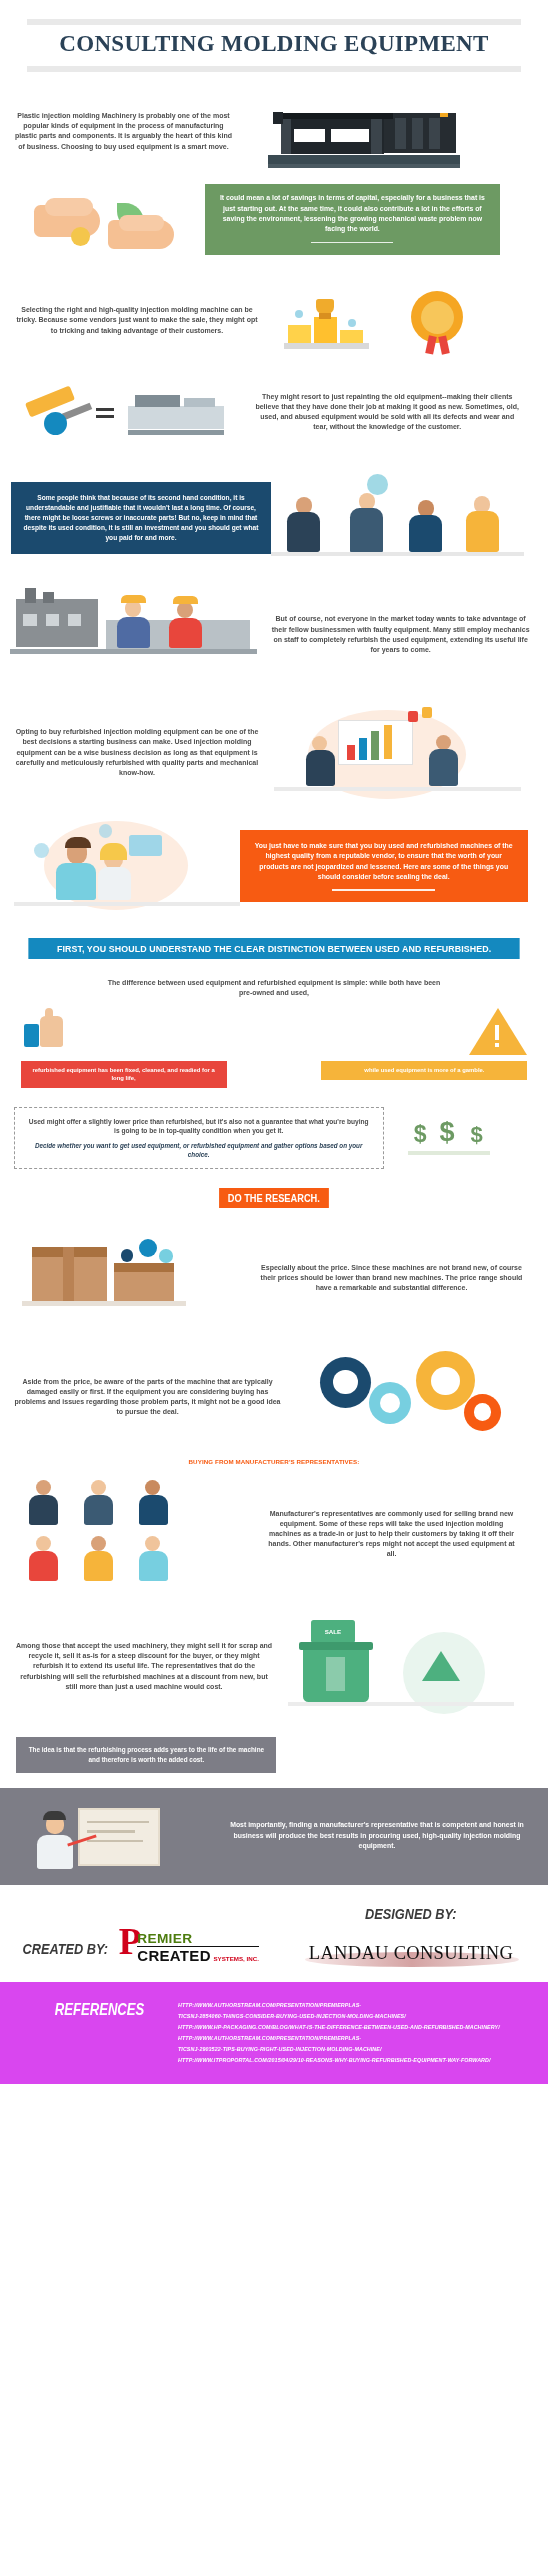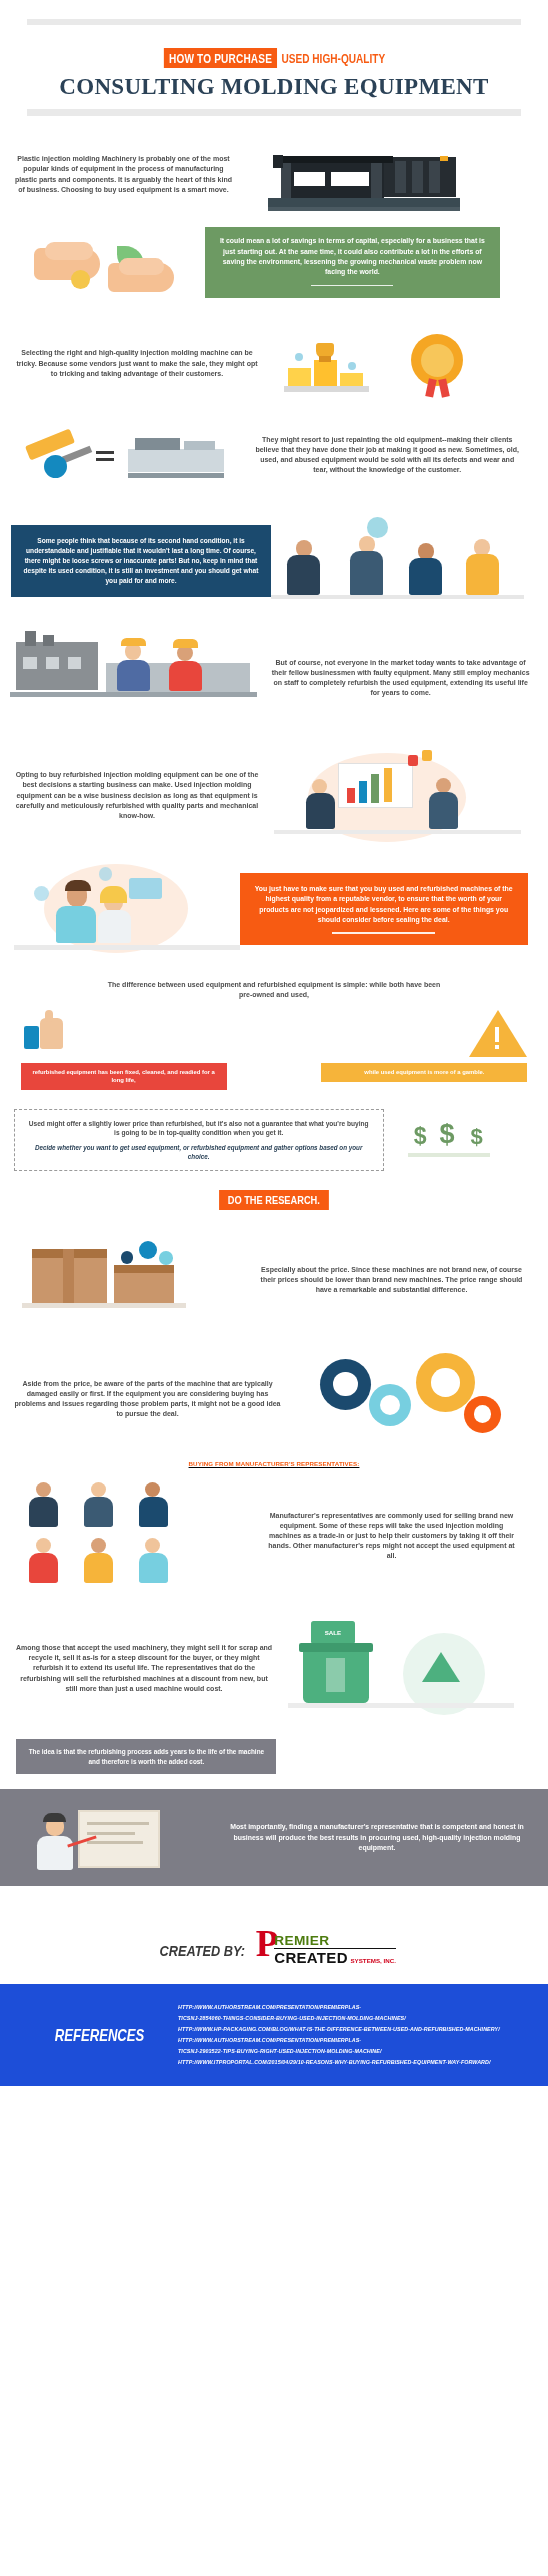--- a/index.html
+++ b/index.html
@@ -4,21 +4,21 @@
 <style>
   * { box-sizing: border-box; margin: 0; padding: 0; }
   html, body {
     width: 548px;
     background: #ffffff;
     font-family: "Liberation Sans", sans-serif;
   }
   body { width: 548px; overflow-x: hidden; }
 
   .page { width: 548px; position: relative; background: #fff; }
-  .center { text-align: center; text-decoration: underline; }
+  .center { text-align: center; }
 
   .para {
     font-family: "Liberation Sans", sans-serif;
     font-size: 7px;
     line-height: 1.45;
     color: #4d4d4d;
     text-align: center;
     font-weight: 600;
   }
 
@@ -173,22 +173,22 @@
 
   .credits { display: flex; padding: 20.6px 0 18px 0; }
   .credits > div { flex: 1; text-align: center; }
   .credit-label {
     font-family: "Liberation Sans Narrow","Liberation Sans",sans-serif;
     font-style: italic; font-weight: 700; font-size: 15px; color: #3a3a3a;
     transform: scaleX(.85); display: inline-block;
   }
 
   .refs {
-    background: #1d4ed8;
-    display: flex; align-items: center;
+    background: #d946ef;
+    display: flex; 
     padding: 18px 20.6px;
   }
   .refs-title {
     color: #fff; font-family: "Liberation Sans Narrow","Liberation Sans",sans-serif;
     font-style: italic; font-weight: 700; font-size: 16.4px;
     width: 185px; text-align: center; transform: scaleX(.8);
   }
   .refs-list { flex: 1; }
   .refs-list li {
     list-style: none; color: #fff; font-size: 5.8px; font-weight: 700;
@@ -230,24 +230,20 @@
   .sale-tag { position:absolute; background:#4db07f; color:#fff; font-size:6.2px; font-weight:700;
               display:flex; align-items:center; justify-content:center; }
 </style>
 </head>
 <body>
 
 <div class="page">
 
   <div class="header">
     <div class="rule"></div>
-    <div class="kicker-wrap">
-      <span class="kicker-orange">HOW TO PURCHASE</span>
-      <span class="kicker-plain">USED HIGH-QUALITY</span>
-    </div>
     <div class="main-title">CONSULTING MOLDING EQUIPMENT</div>
     <div class="rule"></div>
   </div>
 
   <div class="block two-col" style="padding:18px 0 6.9px 0;">
     <div class="col-txt" style="width:247px;">
       <p class="para">Plastic injection molding Machinery is probably one of the most popular kinds of equipment in the process of manufacturing plastic parts and components. It is arguably the heart of this kind of business. Choosing to buy used equipment is a smart move.</p>
     </div>
     <div class="ill machine" style="margin-left:13.7px;">
       <div class="barrel rect" style="left:120px;bottom:19px;width:75px;height:40px;background:#262c31;"></div>
@@ -393,20 +389,23 @@
       <div class="rect" style="left:86px;top:29px;width:27px;height:16.4px;background:#f6c84a;border-radius:11px 11px 0 0;"></div>
       <div class="torso" style="left:84px;top:53px;width:33px;height:33px;background:#eef2f4;"></div>
       <div class="rect" style="left:0;top:88px;width:226px;height:4.1px;background:#eaeaea;"></div>
     </div>
     <div class="orange-box" style="width:288px;">
       <span>You just have to make sure that you buy used and refurbished machines of the highest quality from a reputable vendor, to ensure that the worth of your products are not jeopardized and lessened. Here are some of the things you should consider before sealing the deal.</span>
       <div class="divider"></div>
     </div>
   </div>
 
+  <div style="padding:11px 0 9.6px 0;">
+    <div class="blue-banner">FIRST, YOU SHOULD UNDERSTAND THE CLEAR DISTINCTION BETWEEN USED AND REFURBISHED.</div>
+  </div>
 
   <div class="block" style="padding:9.6px 0 4.1px 0;">
     <p class="para" style="margin:0 103px;">The difference between used equipment and refurbished equipment is simple: while both have been pre-owned and used,</p>
   </div>
 
   <div class="block two-col" style="padding:4.1px 0 5.5px 0;align-items:flex-start;">
     <div class="ill" style="width:55px;height:48px;margin-left:18px;">
       <div class="rect" style="left:5.5px;top:18px;width:15px;height:23px;background:#1489bf;border-radius:2.1px;"></div>
       <div class="rect" style="left:22px;top:9.6px;width:23px;height:31.5px;background:#f0c49b;border-radius:5.5px 5.5px 2.7px 2.7px;"></div>
       <div class="rect" style="left:27px;top:1.4px;width:8.2px;height:12.3px;background:#f0c49b;border-radius:4.1px;"></div>
@@ -535,20 +534,27 @@
         <div style="font-family:'Liberation Serif',serif;font-size:37px;font-weight:700;color:#d0021b;line-height:.8;">P</div>
         <div style="text-align:left;margin-left:-4.1px;">
           <div style="font-size:13.7px;font-weight:700;color:#4d7c0f;letter-spacing:0.3px;border-bottom:1.4px solid #111;margin-top:11px;">REMIER</div>
           <div style="display:flex;align-items:flex-end;">
             <span style="font-size:15px;font-weight:700;color:#111;letter-spacing:0.3px;">CREATED</span>
             <span style="font-size:6.2px;font-weight:700;color:#d0021b;margin-left:2.7px;margin-bottom:2.1px;">SYSTEMS, INC.</span>
           </div>
         </div>
       </div>
     </div>
+    <div>
+      <div class="credit-label">DESIGNED BY:</div>
+      <div style="margin-top:20.6px;position:relative;display:inline-block;">
+        <div style="position:absolute;left:-4.1px;top:9.6px;width:214px;height:15px;background:linear-gradient(90deg,#f6e3e3,#c98b8b,#f1dede);border-radius:50%;opacity:.8;"></div>
+        <div style="position:relative;font-family:'Liberation Serif',serif;font-size:18.5px;color:#111;letter-spacing:0.3px;">LANDAU CONSULTING</div>
+      </div>
+    </div>
   </div>
 
   <div class="refs">
     <div class="refs-title">REFERENCES</div>
     <ul class="refs-list">
       <li>HTTP://WWW.AUTHORSTREAM.COM/PRESENTATION/PREMIERPLAS-</li>
       <li>TICSNJ-2854060-THINGS-CONSIDER-BUYING-USED-INJECTION-MOLDING-MACHINES/</li>
       <li>HTTP://WWW.HP-PACKAGING.COM/BLOG/WHAT-IS-THE-DIFFERENCE-BETWEEN-USED-AND-REFURBISHED-MACHINERY/</li>
       <li>HTTP://WWW.AUTHORSTREAM.COM/PRESENTATION/PREMIERPLAS-</li>
       <li>TICSNJ-2903522-TIPS-BUYING-RIGHT-USED-INJECTION-MOLDING-MACHINE/</li>

